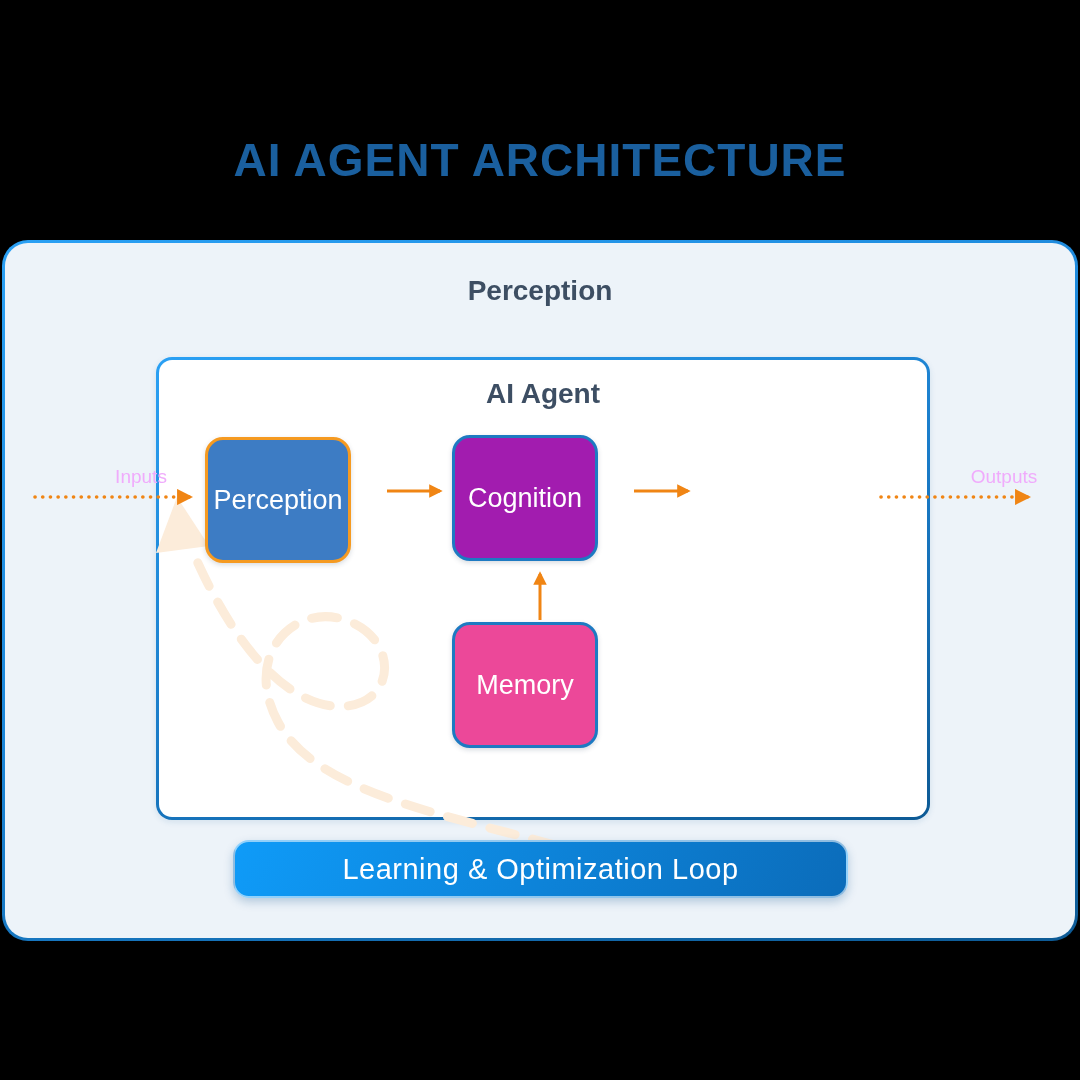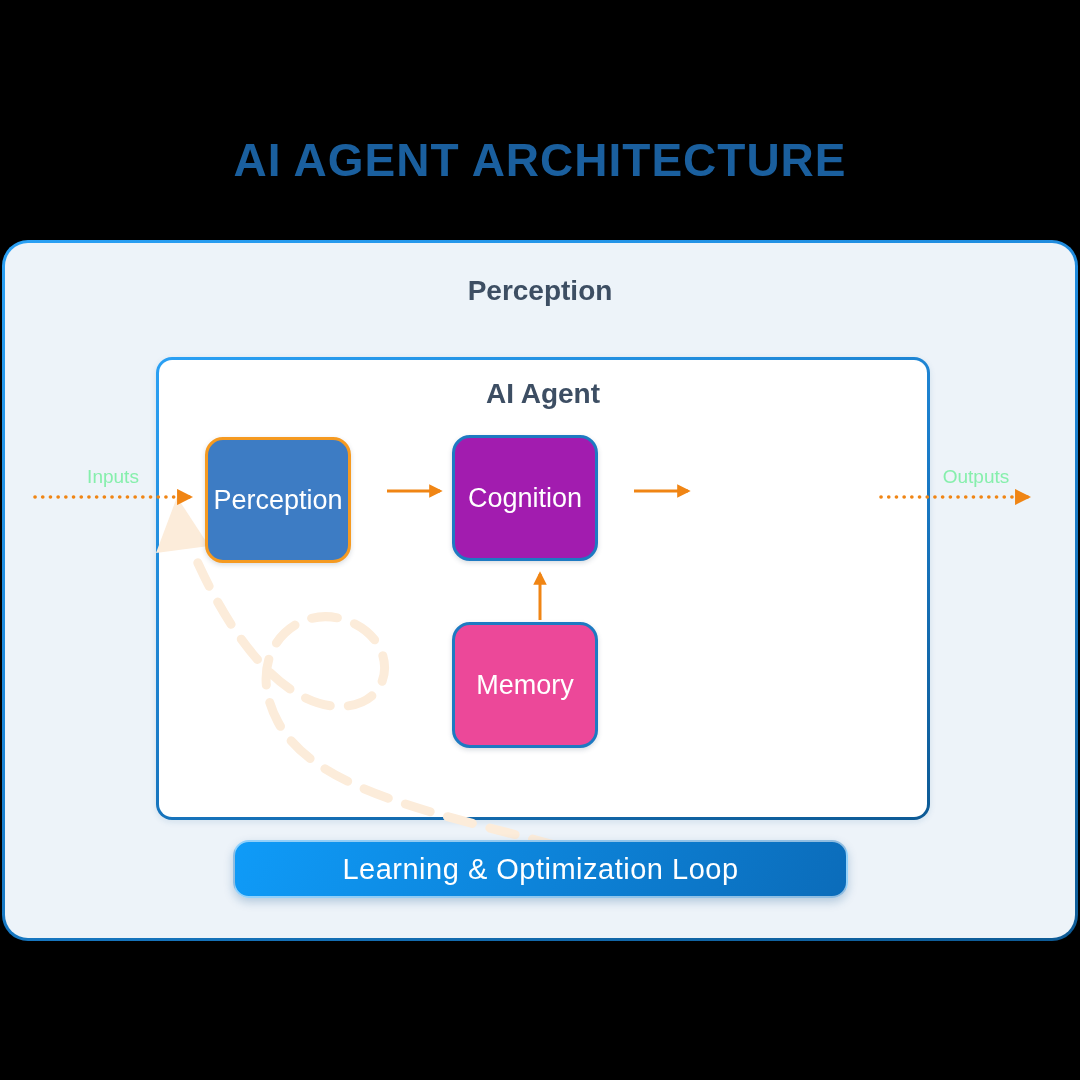--- a/index.html
+++ b/index.html
@@ -39,21 +39,21 @@
     display:flex;align-items:center;justify-content:center;
     color:#fff;font-size:27px;font-weight:500;
     box-shadow:0 2px 5px rgba(40,60,90,.18);
   }
   .node-perception{left:205px;top:437px;}
   .node-cognition{left:452px;top:435px;}
   .node-action{left:699px;top:436px;}
   .node-memory{left:452px;top:622px;}
   .io-label{
     position:absolute;transform:translateX(-50%);
-    font-size:19px;font-weight:500;color:#86efac;white-space:nowrap;
+    font-size:19px;font-weight:500;color:#f0abfc;white-space:nowrap;margin-left:28px;
   }
   .io-label-inputs{left:113px;top:466px;}
   .io-label-outputs{left:976px;top:466px;}
   .loop-btn{
     position:absolute;left:233px;top:840px;width:615px;height:58px;
     border-radius:16px;display:flex;align-items:center;justify-content:center;
     color:#fff;font-size:29px;font-weight:400;letter-spacing:.5px;
     border:2px solid rgba(255,255,255,.55);box-sizing:border-box;
     box-shadow:0 4px 10px rgba(10,80,140,.25);
   }

